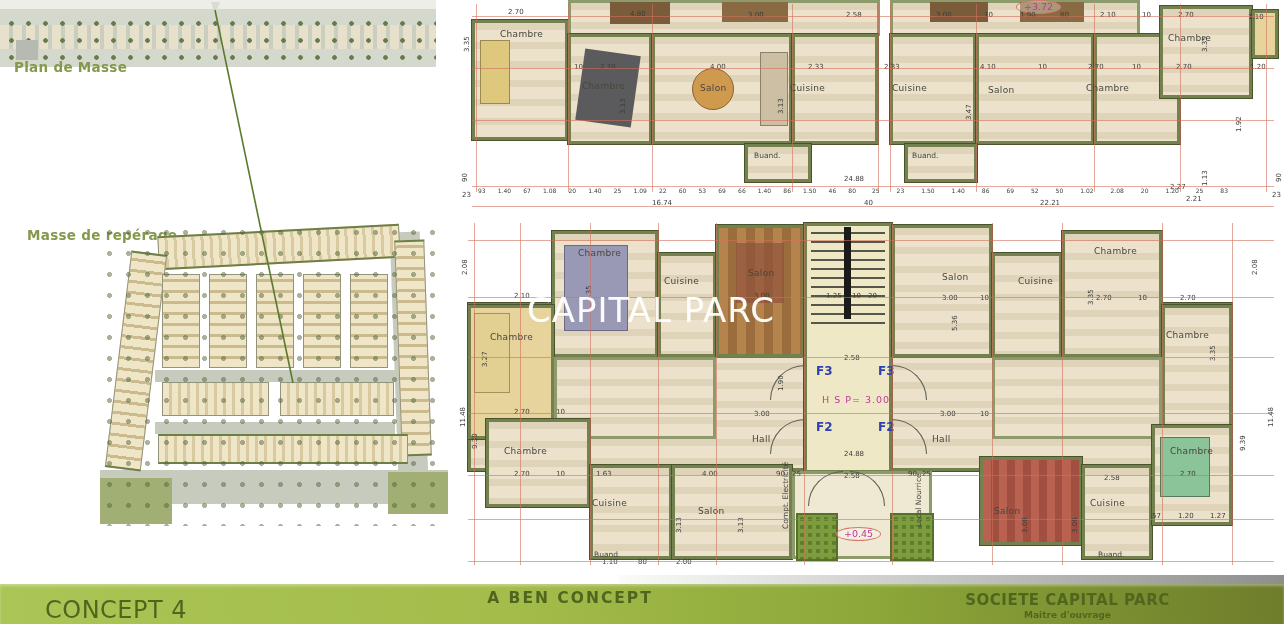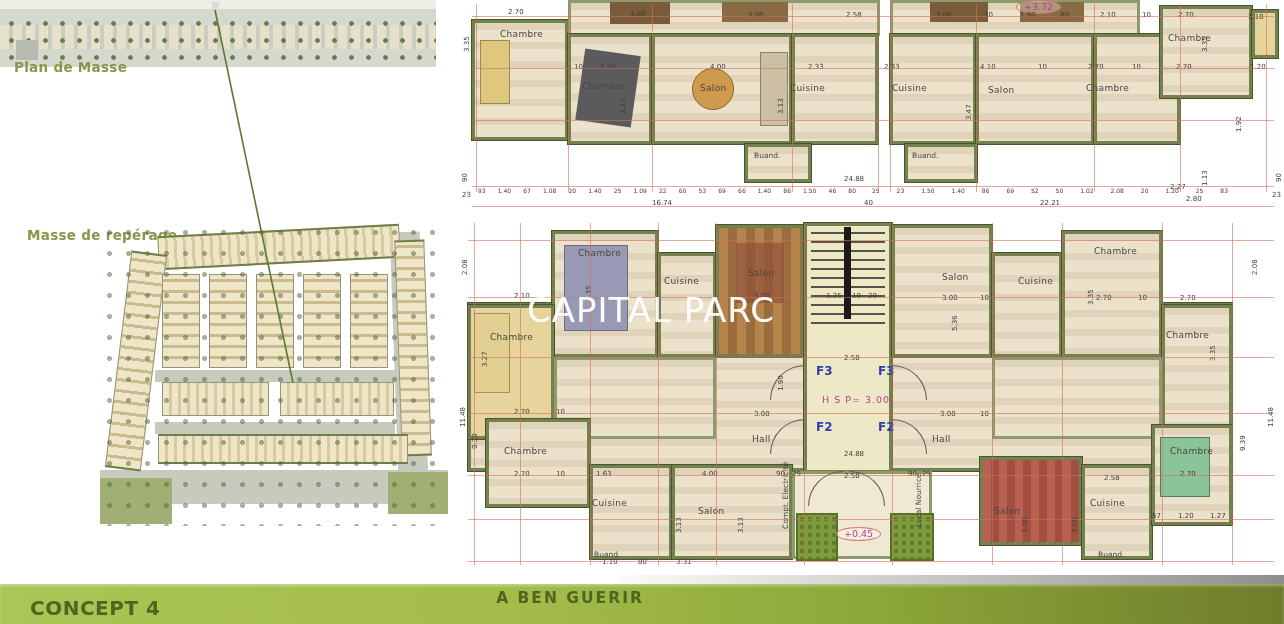--- a/index.html
+++ b/index.html
@@ -67,21 +67,21 @@
   .chain span{font-size:6px;color:#3c3c38;line-height:1;}
 
   
   .watermark{position:absolute;left:527px;top:290px;font-size:34px;letter-spacing:1px;
              color:rgba(255,255,255,.96);font-weight:400;}
   .sheet-edge{position:absolute;left:618px;top:575px;right:0;height:10px;
               background:linear-gradient(90deg,#fbfbfa, #8e8e8c);}
   .footer{position:absolute;left:0;top:584px;width:1284px;height:40px;overflow:hidden;
           background:linear-gradient(90deg,#abc556 0%,#a3bc4a 40%,#8da739 68%,#6e7d2b 100%);
           box-shadow:inset 0 2px 3px rgba(255,255,255,.35);color:#50661f;}
-  .concept{position:absolute;left:30px;top:12px;font-size:20px;font-weight:bold;letter-spacing:.5px;}
+  .concept{position:absolute;left:45px;top:12px;font-size:24px;font-weight:normal;letter-spacing:.5px;}
   .project{position:absolute;left:330px;width:480px;top:3px;text-align:center;font-weight:bold;}
   .project .l1{font-size:15.5px;letter-spacing:2.5px;}
   .project .l2{font-size:15.5px;letter-spacing:2px;margin-top:2px;}
   .company{position:absolute;left:945px;width:245px;top:7px;text-align:center;font-weight:bold;}
   .company .c1{font-size:15px;letter-spacing:.5px;}
   .company .c2{font-size:9px;font-weight:bold;margin-top:1px;}
   .clock{position:absolute;right:8px;top:581px;font-family:"Liberation Sans","DejaVu Sans",sans-serif;
          font-size:47px;line-height:.92;color:#fff;font-weight:400;z-index:20;
          text-shadow:0 0 5px rgba(0,0,0,.2);}
 </style>
@@ -190,21 +190,21 @@
         <span class="lbl dim rot" style="left: 742px; top: 186px;">1.13</span>
         <span class="lbl dim rot" style="left: 2px; top: 182px;">90</span>
         <span class="lbl dim" style="left: 2px; top: 192px;">23</span>
         <span class="lbl dim rot" style="left: 816px; top: 182px;">90</span>
         <span class="lbl dim" style="left: 812px; top: 192px;">23</span>
         <span class="lbl dim" style="left: 384px; top: 176px;">24.88</span>
         <span class="lbl dim" style="left: 404px; top: 200px;">40</span>
         <span class="lbl dim" style="left: 192px; top: 200px;">16.74</span>
         <span class="lbl dim" style="left: 580px; top: 200px;">22.21</span>
         <span class="lbl dim" style="left: 710px; top: 184px;">2.27</span>
-        <span class="lbl dim" style="left: 726px; top: 196px;">2.80</span>
+        <span class="lbl dim" style="left: 726px; top: 196px;">2.21</span>
         <div class="chain" style="left: 18px; top: 188px; width: 378px;">
           <span>93</span>
           <span>1.40</span>
           <span>67</span>
           <span>1.08</span>
           <span>20</span>
           <span>1.40</span>
           <span>25</span>
           <span>1.09</span>
           <span>22</span>
@@ -339,21 +339,21 @@
         <span class="lbl dim" style="left: 384px; top: 260px;">2.58</span>
         <span class="lbl dim" style="left: 448px; top: 258px;">90</span>
         <span class="lbl dim" style="left: 462px; top: 258px;">25</span>
         <span class="lbl dim" style="left: 644px; top: 262px;">2.58</span>
         <span class="lbl dim" style="left: 720px; top: 258px;">2.70</span>
         <span class="lbl dim" style="left: 692px; top: 300px;">57</span>
         <span class="lbl dim" style="left: 718px; top: 300px;">1.20</span>
         <span class="lbl dim" style="left: 750px; top: 300px;">1.27</span>
         <span class="lbl dim" style="left: 142px; top: 346px;">1.10</span>
         <span class="lbl dim" style="left: 178px; top: 346px;">80</span>
-        <span class="lbl dim" style="left: 216px; top: 346px;">3.31</span>
+        <span class="lbl dim" style="left: 216px; top: 346px;">2.00</span>
         <span class="lbl dim rot" style="left: 2px; top: 62px;">2.08</span>
         <span class="lbl dim rot" style="left: 0px; top: 214px;">11.48</span>
         <span class="lbl dim rot" style="left: 12px; top: 236px;">9.39</span>
         <span class="lbl dim rot" style="left: 792px; top: 62px;">2.08</span>
         <span class="lbl dim rot" style="left: 808px; top: 214px;">11.48</span>
         <span class="lbl dim rot" style="left: 780px; top: 238px;">9.39</span>
         <span class="lbl dim rot" style="left: 126px; top: 88px;">3.35</span>
         <span class="lbl dim rot" style="left: 492px; top: 118px;">5.36</span>
         <span class="lbl dim rot" style="left: 628px; top: 92px;">3.35</span>
         <span class="lbl dim rot" style="left: 750px; top: 148px;">3.35</span>
@@ -382,17 +382,21 @@
       <div class="rl h" style="top: 306px; left: 8px; width: 806px;"></div>
       <div class="rl h" style="top: 348px; left: 8px; width: 806px;"></div>
     </div>
 
   <div class="watermark">CAPITAL PARC</div>
   <div class="sheet-edge"></div>
 
   <div class="footer">
     <div class="concept">CONCEPT 4</div>
     <div class="project">
-      <div class="l2">A BEN GUERIR</div>
+      <div class="l2">A BEN CONCEPT</div>
+    </div>
+    <div class="company">
+      <div class="c1">SOCIETE CAPITAL PARC</div>
+      <div class="c2">Maitre d'ouvrage</div>
     </div>
   </div>
 
 </div>
 
 </body></html>

